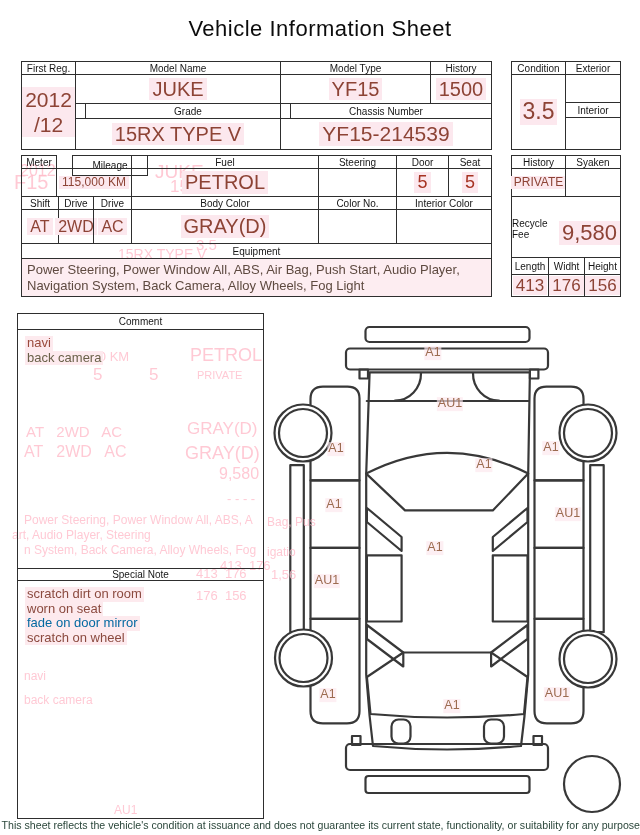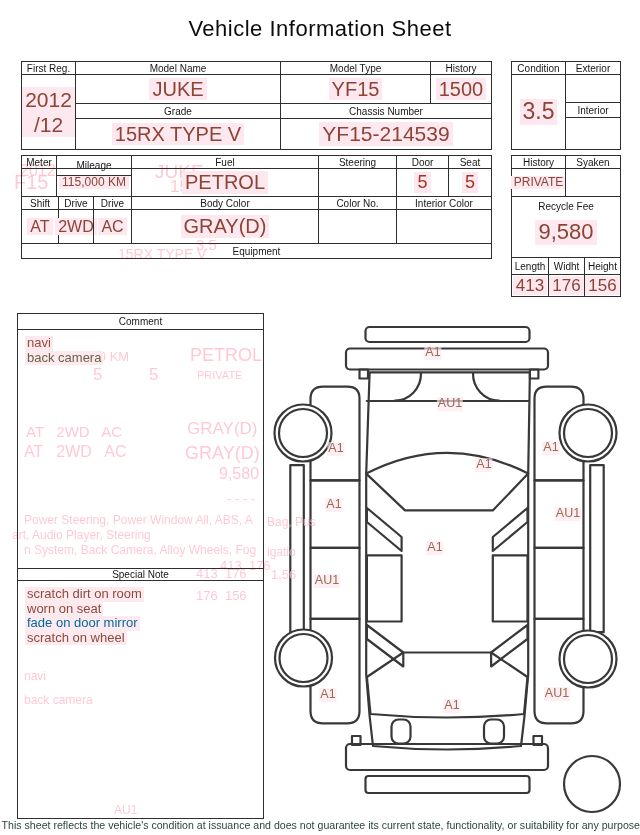--- a/index.html
+++ b/index.html
@@ -17,21 +17,21 @@
   .c.h span{font-size:10px;color:var(--label);white-space:nowrap;}
   .hl{background:var(--highlight);padding:0 3px;display:inline-block;line-height:1.12;}
   .val{color:var(--value);white-space:nowrap;}
   .big20{font-size:20px;} .big21{font-size:21px;} .big23{font-size:23px;}
   .big22{font-size:22px;} .mid17{font-size:17px;} .mid16{font-size:16px;}
   .sm12{font-size:12px;} .red18{font-size:18px;color:var(--accent-red);}
   .firstreg{display:flex;flex-direction:column;align-items:center;line-height:25px;}
   .equip{align-items:flex-start;justify-content:flex-start;padding:3px 5px;
     background:#fdedf1;}
   .equip span{font-size:13px;line-height:16px;color:var(--equipment-text);}
-  .recycle{flex-direction:column;justify-content:flex-start;padding-top:4px;}
+  .recycle{justify-content:flex-start;padding-top:4px;}
   .recycle .rl{font-size:10px;color:var(--label);}
   .recycle .rv{margin-top:8px;}
   .notebody{position:absolute;box-sizing:border-box;border:1px solid var(--border);
     padding:6px 7px;z-index:2;}
   .note-line{font-size:13px;line-height:12.6px;margin-bottom:0;}
   .note-line .hl{padding:0 2px;background:#fdeaee;}
   .ghost{position:absolute;z-index:1;color:var(--ghost);opacity:.8;white-space:pre;
     font-family:"Liberation Sans",sans-serif;filter:blur(.3px);line-height:1;}
   .dmg{position:absolute;z-index:3;transform:translate(-50%,-50%);
     font-size:12.5px;color:var(--diagram-label);background:rgba(252,230,237,.65);
@@ -67,21 +67,21 @@
     </div>
   <div class="c" style="left:280px;top:74px;width:151px;height:30px">
       <span class="val big20 hl">YF15</span>
     </div>
   <div class="c h" style="left:430px;top:61px;width:62px;height:14px">
       <span>History</span>
     </div>
   <div class="c" style="left:430px;top:74px;width:62px;height:30px">
       <span class="val big20 hl">1500</span>
     </div>
-  <div class="c h" style="left:75px;top:103px;width:206px;height:16px">
+  <div class="c h" style="left:85px;top:103px;width:206px;height:16px">
       <span>Grade</span>
     </div>
   <div class="c" style="left:75px;top:118px;width:206px;height:32px">
       <span class="val big20 hl">15RX TYPE V</span>
     </div>
   <div class="c h" style="left:280px;top:103px;width:212px;height:16px">
       <span>Chassis Number</span>
     </div>
   <div class="c" style="left:280px;top:118px;width:212px;height:32px">
       <span class="val big21 hl">YF15-214539</span>
@@ -105,21 +105,21 @@
   <div class="c" style="left:565px;top:117px;width:56px;height:33px">
       <span class="val sm12"></span>
     </div>
 
   <div class="c h" style="left:21px;top:155px;width:36px;height:14px">
       <span>Meter</span>
     </div>
   <div class="c" style="left:21px;top:168px;width:36px;height:29px">
       <span class="val sm12"></span>
     </div>
-  <div class="c h" style="left:56px;top:155px;width:76px;height:21px">
+  <div class="c h" style="left:72px;top:155px;width:76px;height:21px">
       <span>Mileage</span>
     </div>
   <div class="c" style="left:56px;top:168px;width:76px;height:29px">
       <span class="val sm12 hl">115,000 KM</span>
     </div>
   <div class="c h" style="left:131px;top:155px;width:188px;height:14px">
       <span>Fuel</span>
     </div>
   <div class="c" style="left:131px;top:168px;width:188px;height:29px">
       <span class="val big20 hl">PETROL</span>
@@ -175,20 +175,23 @@
     </div>
   <div class="c h" style="left:396px;top:196px;width:96px;height:14px">
       <span>Interior Color</span>
     </div>
   <div class="c" style="left:396px;top:209px;width:96px;height:35px">
       <span class="val sm12"></span>
     </div>
 
   <div class="c h" style="left:21px;top:243px;width:471px;height:16px">
       <span>Equipment</span>
+    </div>
+  <div class="c equip" style="left:21px;top:258px;width:471px;height:39px">
+      <span>Power Steering, Power Window  All, ABS, Air Bag, Push Start, Audio Player, Navigation System, Back Camera, Alloy Wheels, Fog Light</span>
     </div>
 
   <div class="c h" style="left:511px;top:155px;width:55px;height:14px">
       <span>History</span>
     </div>
   <div class="c" style="left:511px;top:168px;width:55px;height:29px">
       <span class="val sm12 hl">PRIVATE</span>
     </div>
   <div class="c h" style="left:565px;top:155px;width:56px;height:14px">
       <span>Syaken</span>

